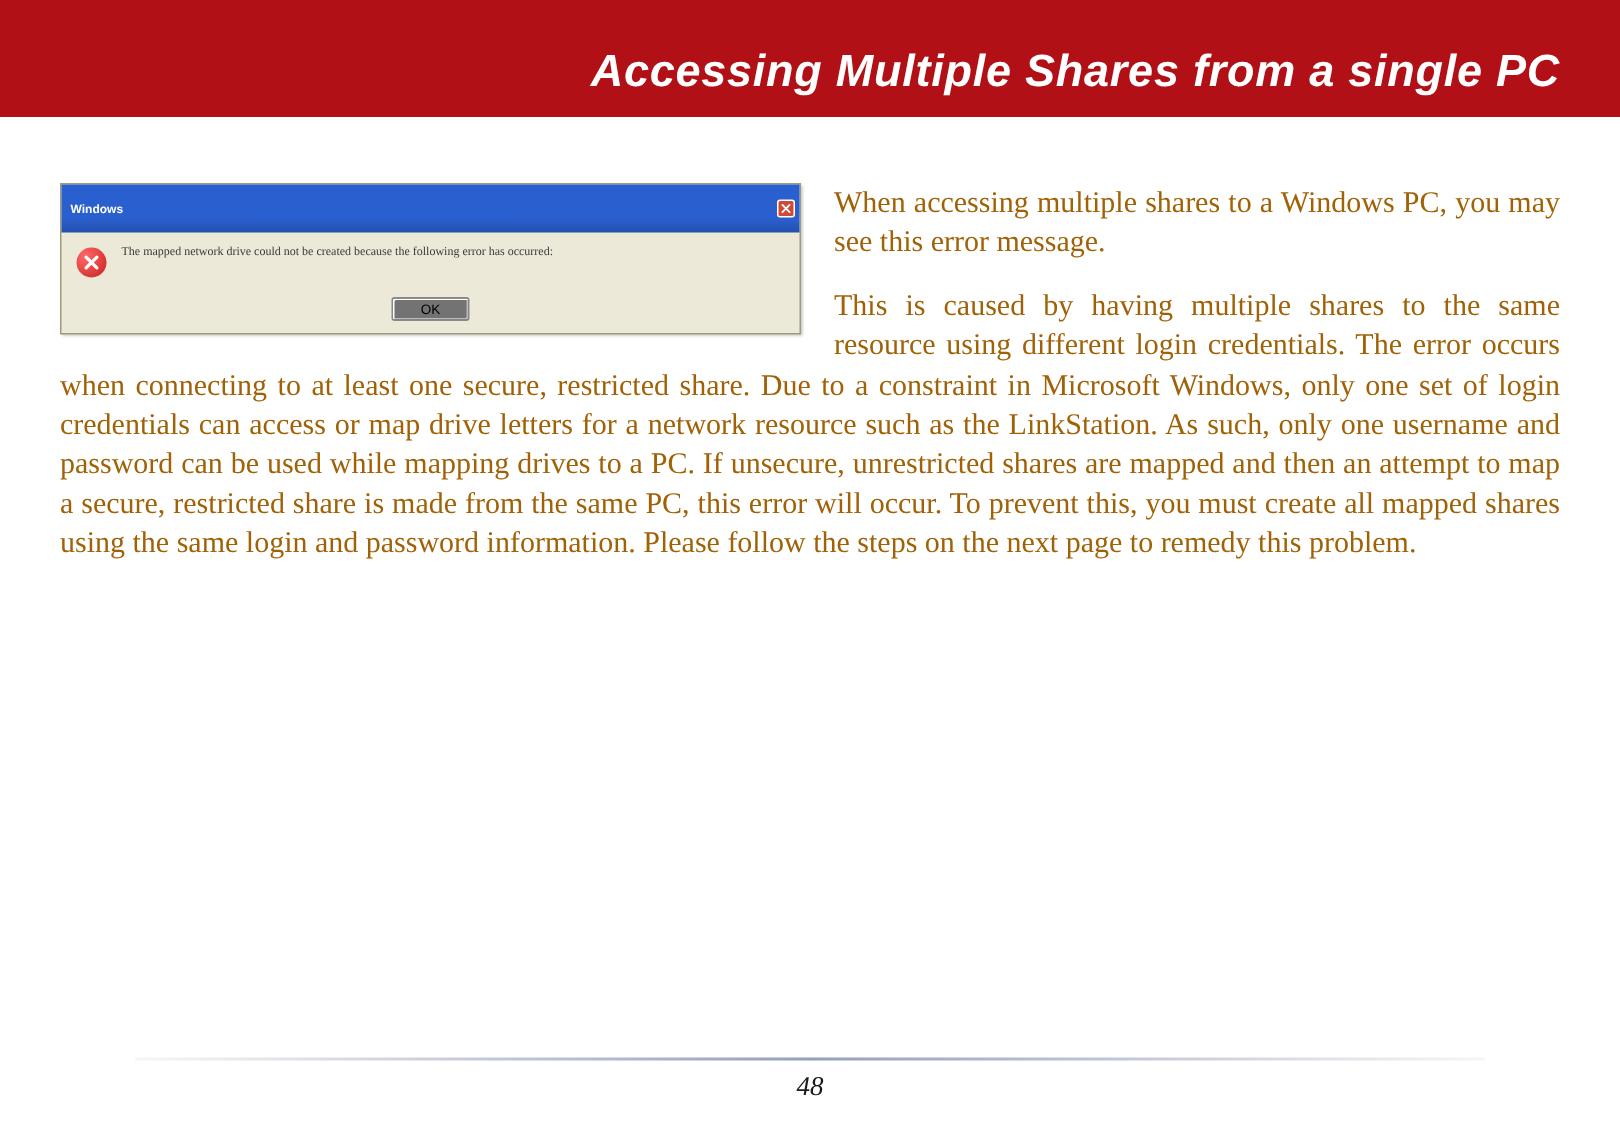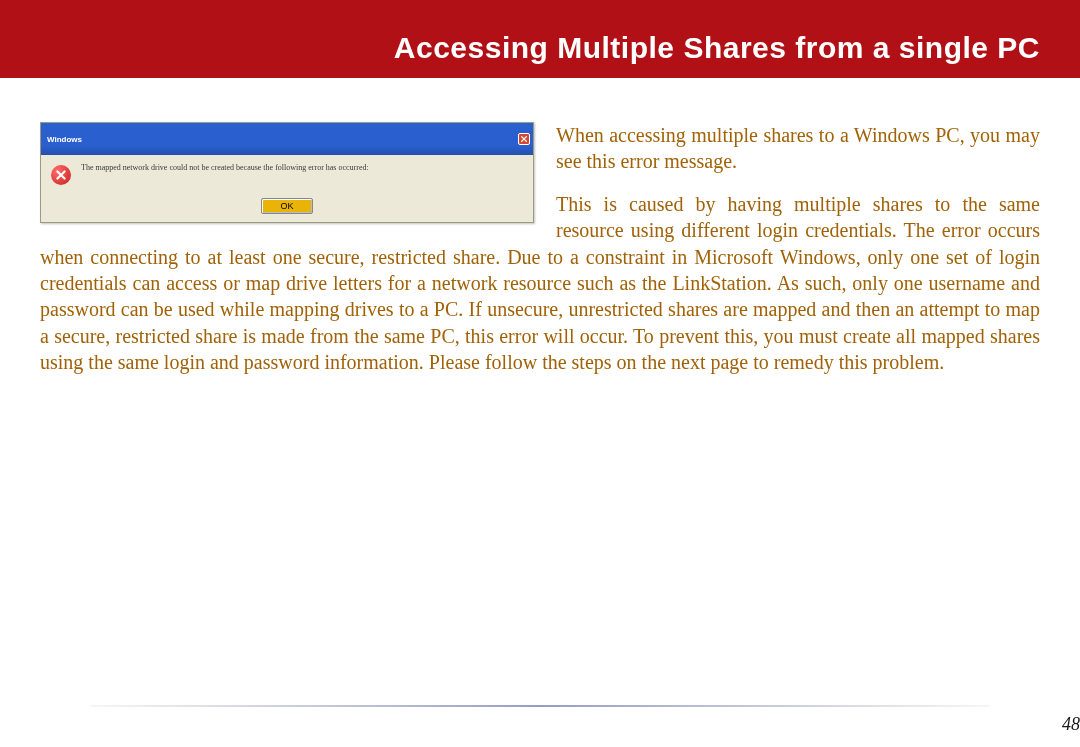--- a/index.html
+++ b/index.html
@@ -11,20 +11,21 @@
     height: 78px;
     background: #b11116;
     display: flex;
     align-items: center;
     justify-content: flex-end;
     padding-right: 40px;
   }
   .header-title {
     color: #fff;
     font-family: "Century Gothic", "Avant Garde", sans-serif;
+    font-style: italic;
     font-weight: bold;
     font-size: 30px;
     letter-spacing: 0.5px;
     margin-top: 17px;
   }
 
   .content {
     padding: 44px 40px 0 40px;
   }
 
@@ -87,21 +88,21 @@
   .dialog-msg-line1 { margin-bottom: 20px; font-family: Liberation Serif, serif; }
   .dialog-ok-row {
     display: flex;
     justify-content: center;
     padding: 2px 0 8px 0;
   }
   .ok-button {
     font-family: Tahoma, sans-serif;
     font-size: 9px;
     padding: 2px 18px;
-    background: #eab308;
+    background: #737373;
     border: 1px solid #888;
     border-radius: 2px;
     box-shadow: inset 1px 1px 0 #fff, inset -1px -1px 0 #bbb;
   }
 
   .body-text {
     font-size: 20px;
     line-height: 1.32;
     color: #a16207;
     text-align: justify;
@@ -116,21 +117,21 @@
     height: 2px;
     background: linear-gradient(to right,
       rgba(160,40,40,0.05) 0%,
       rgba(60,80,140,0.55) 50%,
       rgba(160,40,40,0.05) 100%);
   }
   .page-number {
     position: absolute;
     bottom: 12px;
     left: 0; right: 0;
-    text-align: right;
+    text-align: center;
     font-style: italic;
     font-size: 18px;
     color: #1a1a1a;
   }
 </style>
 </head>
 <body>
 
 <div class="page">
 

